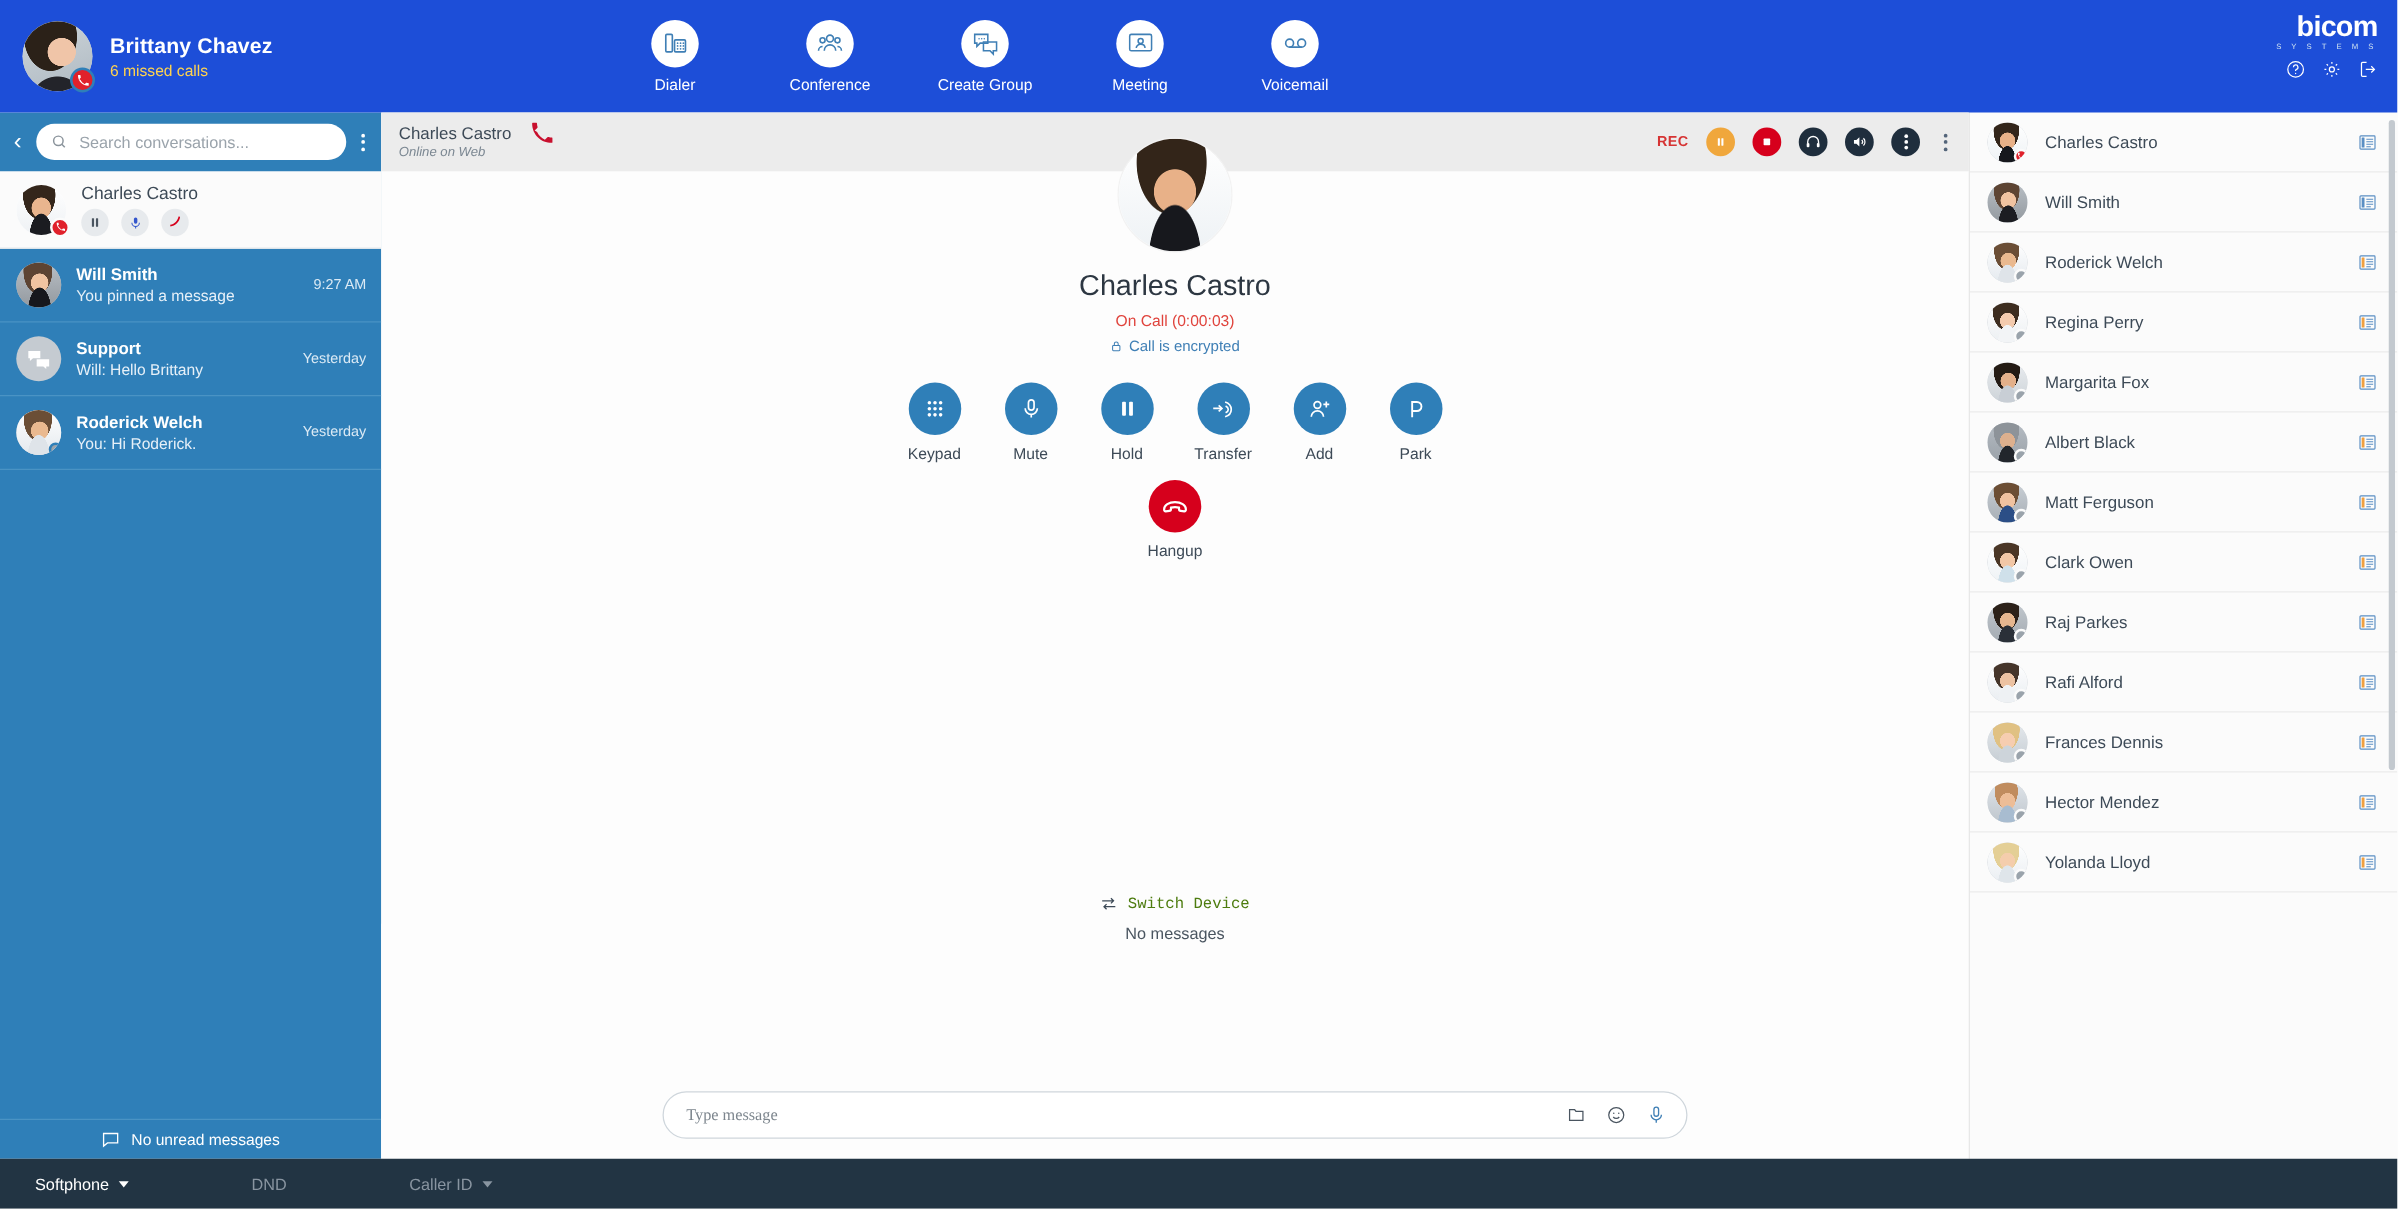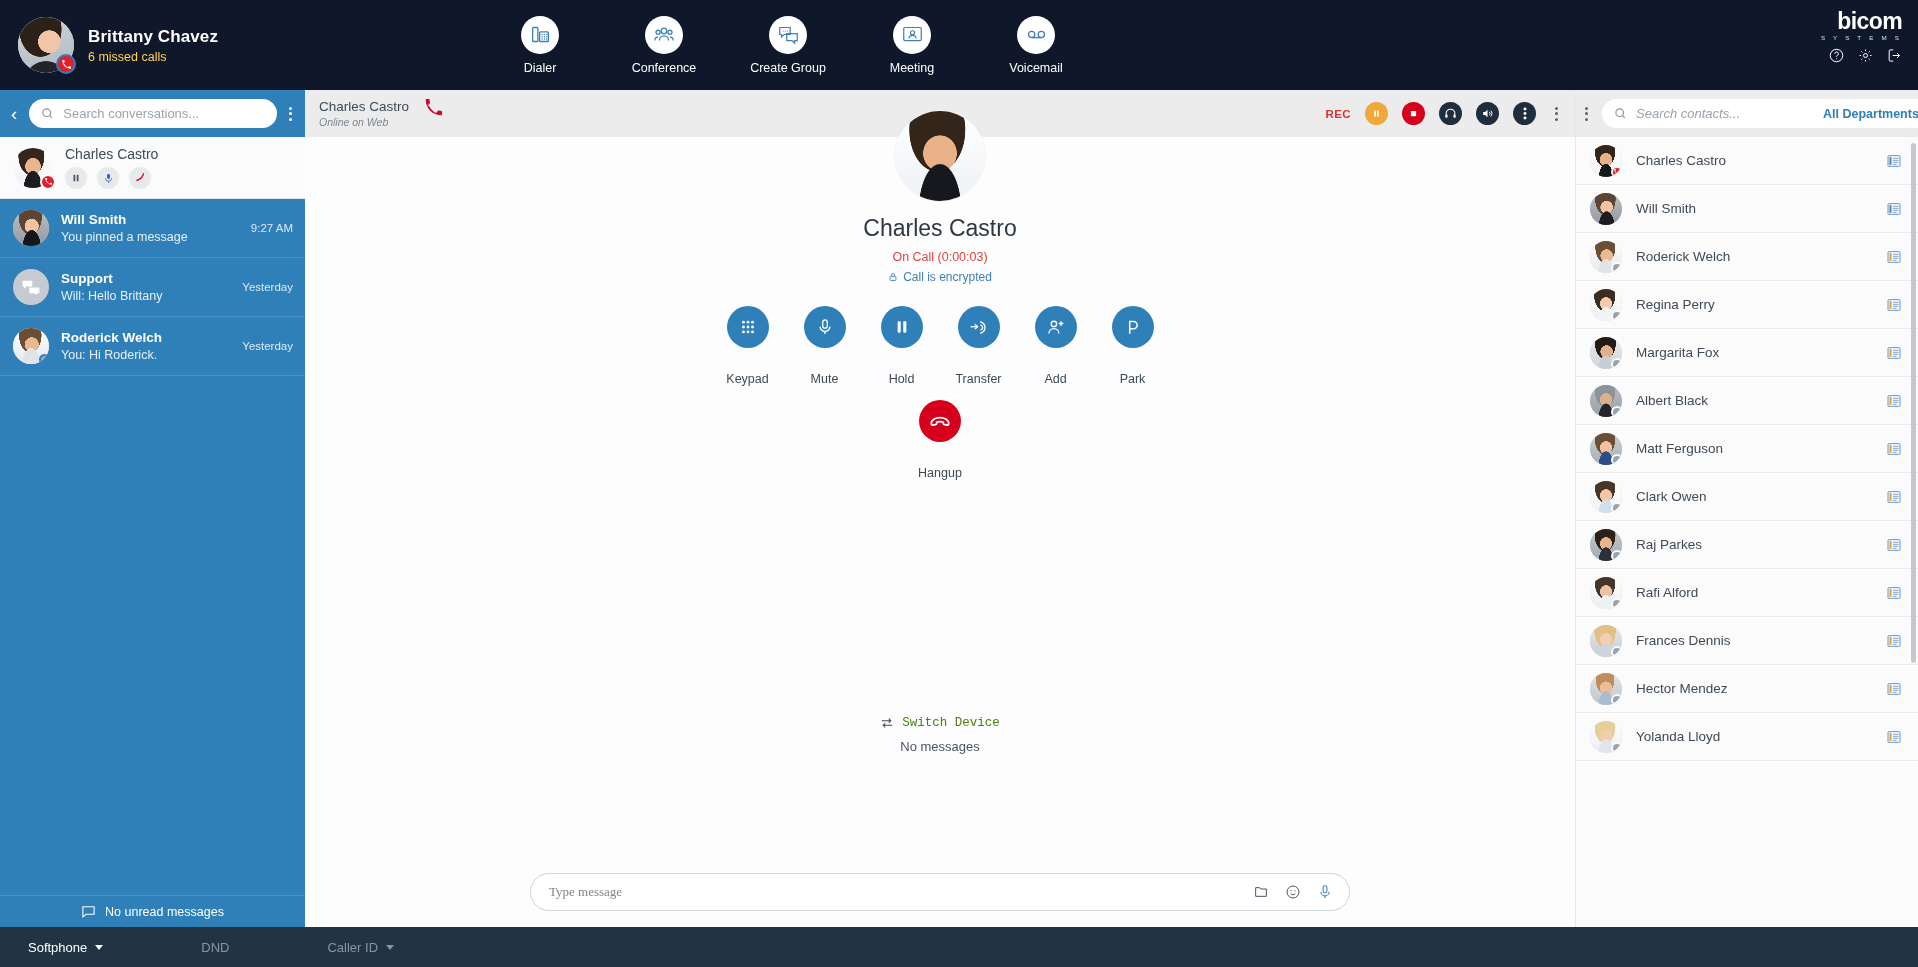--- a/index.html
+++ b/index.html
@@ -6,21 +6,21 @@
   html, body {
     width: 1918px; height: 967px;
     font-family: "Liberation Sans", sans-serif;
     overflow: hidden;
     background: #fdfdfd;
   }
   .app { position: relative; width: 1918px; height: 967px; display: flex; flex-direction: column; }
 
   
   .topbar {
-    height: 90px; background: #0f172a; flex: 0 0 90px;
+    height: 90px; background: #1d4ed8; flex: 0 0 90px;
     display: flex; align-items: center; position: relative;
   }
   .user-block { display: flex; align-items: center; padding-left: 18px; width: 310px; }
   .user-avatar-wrap { position: relative; width: 56px; height: 56px; }
   .user-avatar {
     width: 56px; height: 56px; border-radius: 50%; overflow: hidden;
     background: #d8dde2; position: relative;
   }
   .user-avatar .face {
     position: absolute; width: 100%; height: 100%;
@@ -134,21 +134,21 @@
   .callee-ext { font-size: 13.5px; color: #4a5560; margin-top: 7px; }
   .callee-state { font-size: 12.5px; color: #e0443d; margin-top: 8px; }
   .callee-enc { font-size: 12px; color: #3f7fb5; margin-top: 6px; display: flex; align-items: center; justify-content: center; gap: 5px; }
 
   .actions { display: flex; justify-content: center; gap: 25px; margin-top: 22px; }
   .action { width: 52px; display: flex; flex-direction: column; align-items: center; cursor: pointer; }
   .action-circle {
     width: 42px; height: 42px; border-radius: 50%; background: #2f7fb8;
     display: flex; align-items: center; justify-content: center;
   }
-  .action-label { font-size: 12.5px; color: #3d4a57; margin-top: 24px; }
+  .action-label { font-size: 12.5px; color: #3d4a57; margin-top: 8px; }
   .hangup-wrap { display: flex; flex-direction: column; align-items: center; margin-top: 14px; cursor: pointer; }
   .hangup-circle {
     width: 42px; height: 42px; border-radius: 50%; background: #d6001c;
     display: flex; align-items: center; justify-content: center;
   }
 
   .switch-device {
     display: flex; align-items: center; justify-content: center; gap: 8px;
     font-size: 12.5px; color: #4d7c0f; cursor: pointer; padding: 10px 0 9px;
     margin-top: auto;
@@ -661,39 +661,20 @@
                   <path d="M5.8 11.6a6.2 6.2 0 0 0 12.4 0"></path>
                   <path d="M12 17.8v3.4"></path>
                 </svg>
             </span>
           </div>
         </div>
       </div>
     </div>
 
     <div class="contacts">
-      <div class="contacts-search-row">
-        <div class="kebab dark">
-            <i></i>
-            <i></i>
-            <i></i>
-          </div>
-        <div class="c-search">
-          <svg width="13" height="13" viewBox="0 0 24 24" fill="none" stroke="#8b949c" stroke-width="2.2">
-              <circle cx="10.5" cy="10.5" r="7"></circle>
-              <path d="M20 20l-4.4-4.4"></path>
-            </svg>
-          <input type="text" placeholder="Search contacts..." style="">
-          <span class="dept">
-            <span>All Departments</span>
-
-          </span>
-        </div>
-
-      </div>
 
       <div class="contacts-list" id="contacts-list">
         <div class="scroll-track">
             <div class="scroll-thumb"></div>
           </div>
       <div class="contact">
             <div class="c-av">
               <div class="pic" style="background: radial-gradient(at 50% 112%, rgb(23, 24, 29) 0px, rgb(23, 24, 29) 33%, transparent 34%), radial-gradient(at 50% 46%, rgb(232, 177, 136) 0px, rgb(232, 177, 136) 27%, transparent 28%), radial-gradient(at 47% 20%, rgb(51, 37, 26) 0px, rgb(51, 37, 26) 42%, transparent 43%), linear-gradient(rgb(255, 255, 255), rgb(238, 242, 245));"></div>
               <div class="dot-status dot-oncall">
                 <svg width="6" height="6" viewBox="0 0 24 24" fill="#fff">

